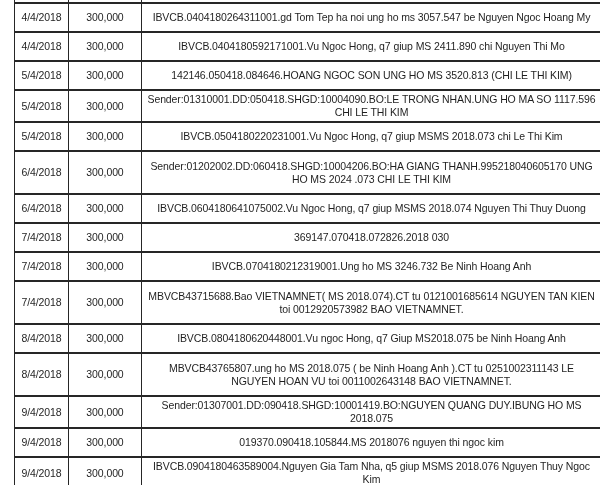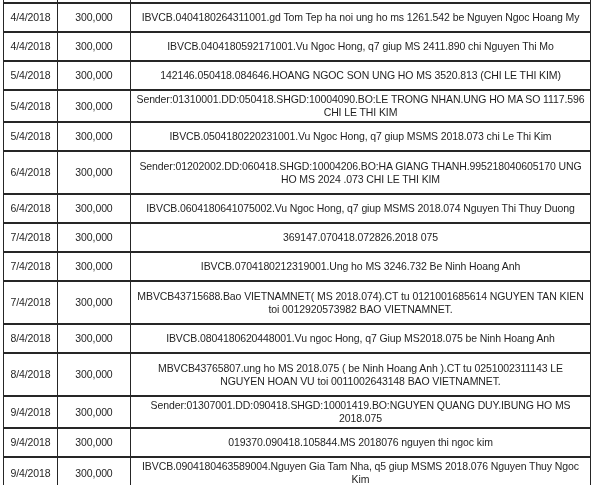--- a/index.html
+++ b/index.html
@@ -8,21 +8,21 @@
     background: #ffffff;
     width: 600px;
     height: 485px;
     overflow: hidden;
   }
   .table-wrap {
     width: 600px;
     height: 485px;
     overflow: hidden;
     box-sizing: border-box;
-    padding-left: 3px;
+    padding-left: 14px;
     background: #ffffff;
   }
   table.txn {
     border-collapse: collapse;
     table-layout: fixed;
     width: 587px;
     margin-top: -7px;
     font-family: "Liberation Sans", sans-serif;
     font-size: 10.5px;
     letter-spacing: -0.1px;
@@ -55,21 +55,21 @@
     <tbody>
       <tr class="partial-top">
         <td></td>
         <td></td>
         <td></td>
       </tr>
 
     <tr style="height: 29px;">
           <td>4/4/2018</td>
           <td>300,000</td>
-          <td>IBVCB.0404180264311001.gd Tom Tep ha noi ung ho ms 1261.542 be Nguyen Ngoc Hoang My</td>
+          <td>IBVCB.0404180264311001.gd Tom Tep ha noi ung ho ms 3057.547 be Nguyen Ngoc Hoang My</td>
         </tr>
         <tr style="height: 29px;">
           <td>4/4/2018</td>
           <td>300,000</td>
           <td>IBVCB.0404180592171001.Vu Ngoc Hong, q7 giup MS 2411.890 chi Nguyen Thi Mo</td>
         </tr>
         <tr style="height: 29px;">
           <td>5/4/2018</td>
           <td>300,000</td>
           <td>142146.050418.084646.HOANG NGOC SON UNG HO MS 3520.813 (CHI LE THI KIM)</td>
@@ -90,21 +90,21 @@
           <td>Sender:01202002.DD:060418.SHGD:10004206.BO:HA GIANG THANH.995218040605170 UNG HO MS 2024 .073 CHI LE THI KIM</td>
         </tr>
         <tr style="height: 29px;">
           <td>6/4/2018</td>
           <td>300,000</td>
           <td>IBVCB.0604180641075002.Vu Ngoc Hong, q7 giup MSMS 2018.074 Nguyen Thi Thuy Duong</td>
         </tr>
         <tr style="height: 29px;">
           <td>7/4/2018</td>
           <td>300,000</td>
-          <td>369147.070418.072826.2018 075</td>
+          <td>369147.070418.072826.2018 030</td>
         </tr>
         <tr style="height: 29px;">
           <td>7/4/2018</td>
           <td>300,000</td>
           <td>IBVCB.0704180212319001.Ung ho MS 3246.732 Be Ninh Hoang Anh</td>
         </tr>
         <tr style="height: 43px;">
           <td>7/4/2018</td>
           <td>300,000</td>
           <td>MBVCB43715688.Bao VIETNAMNET( MS 2018.074).CT tu 0121001685614 NGUYEN TAN KIEN toi 0012920573982 BAO VIETNAMNET.</td>

